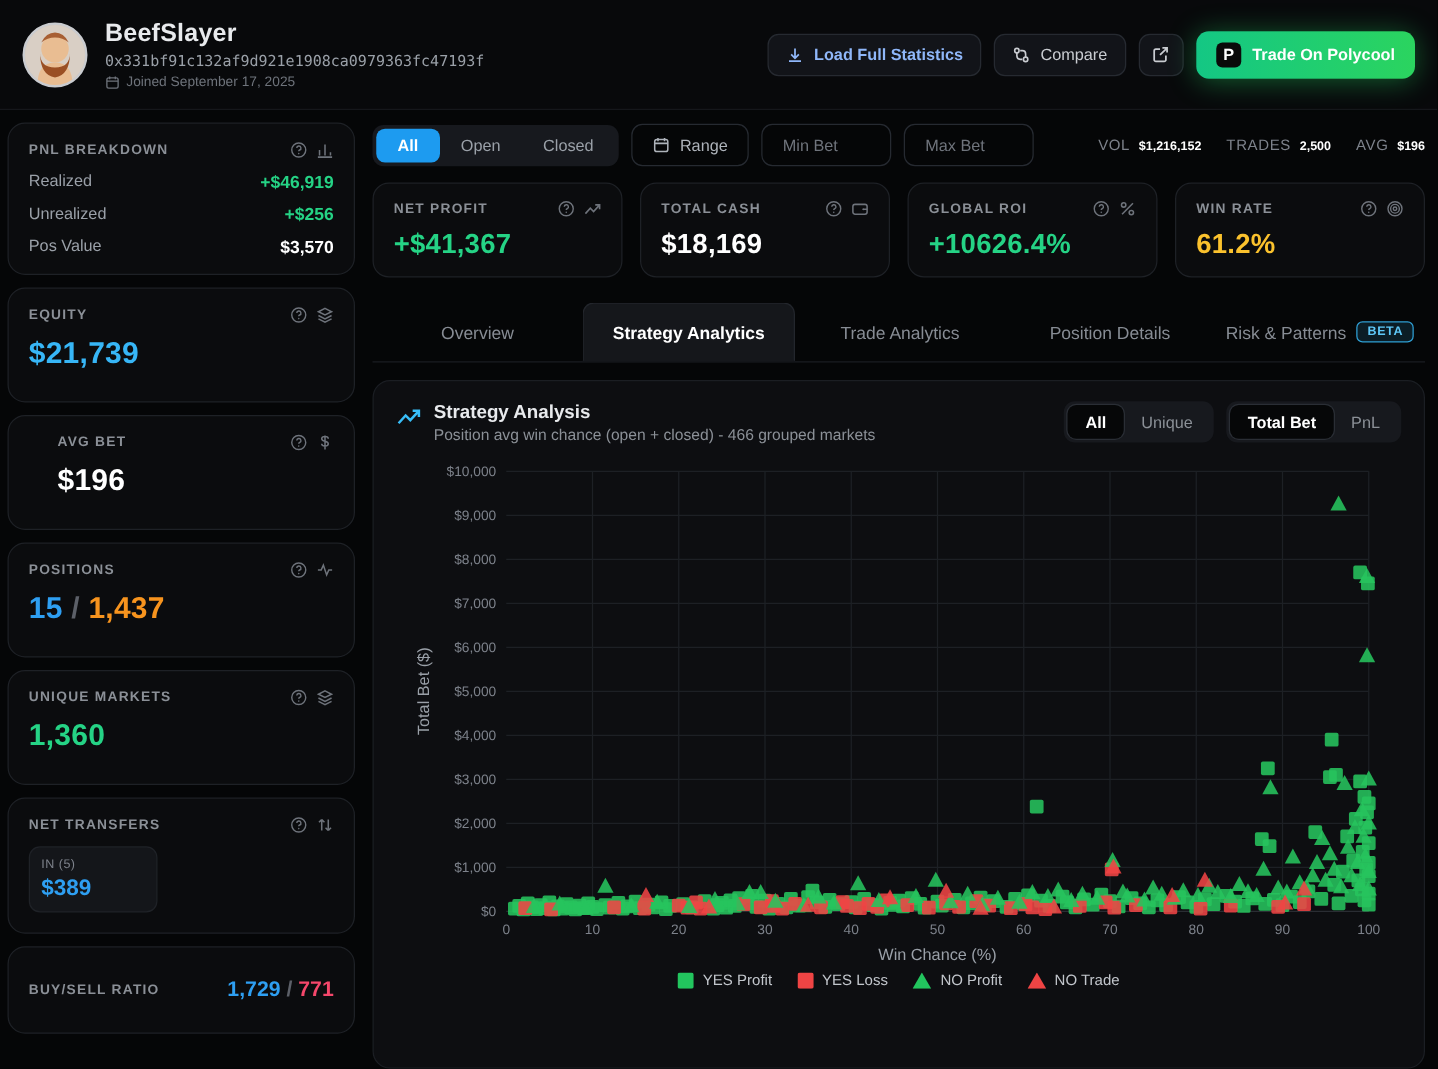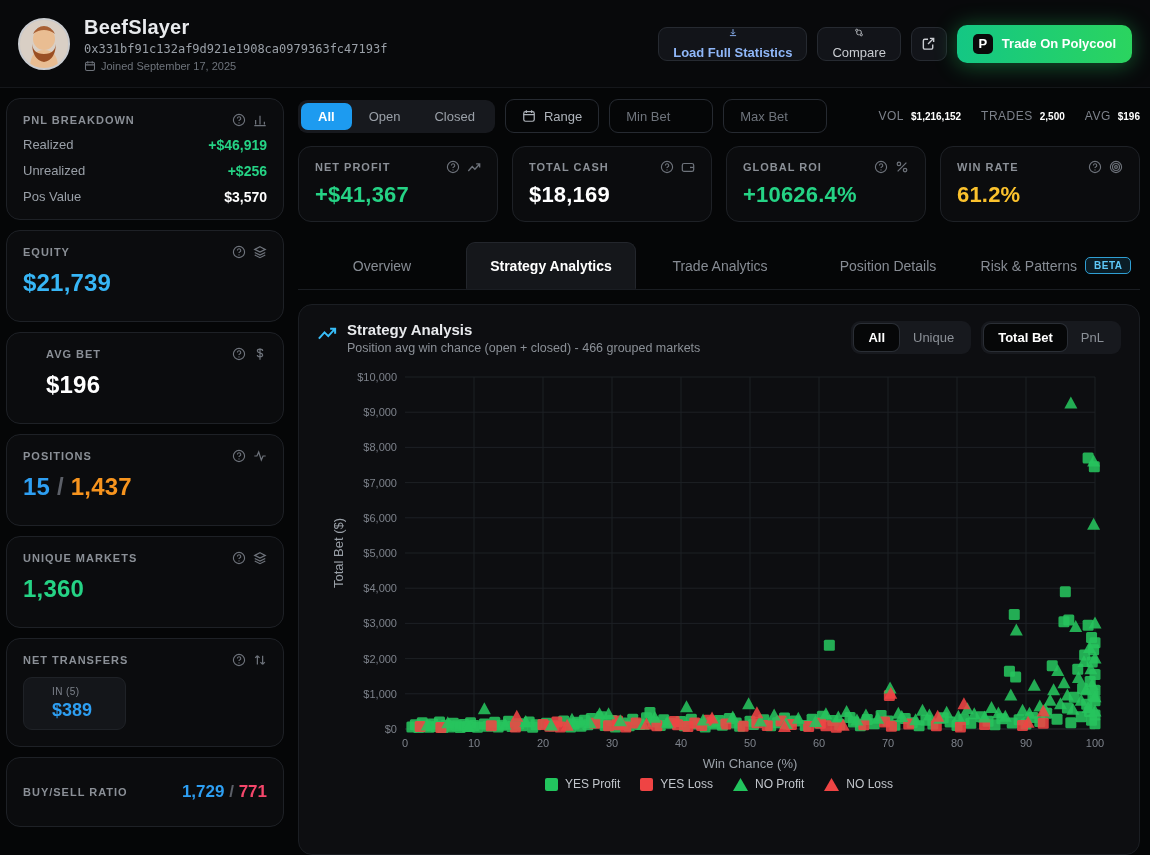--- a/index.html
+++ b/index.html
@@ -20,21 +20,21 @@
     width:52px; height:52px; border-radius:50%; border:2px solid #caccd0;
     overflow:hidden; background:#cfc4ba; flex:none;
   }
   .p-name { font-size:20px; font-weight:800; letter-spacing:.2px; }
   .p-addr { font-family:"DejaVu Sans Mono", monospace; font-size:12px; color:#9aa0a8; margin-top:3px; }
   .p-joined { display:flex; align-items:center; gap:5px; font-size:11px; color:#6e737b; margin-top:4px; }
   .hdr-actions { display:flex; align-items:center; gap:10px; }
   .btn {
     display:flex; align-items:center; gap:8px; height:34px; padding:0 14px;
     background:#121419; border:1px solid #262a31; border-radius:9px;
-    font-size:13px; color:#c9ccd1; cursor:pointer; white-space:nowrap;flex-direction:column;
+    font-size:13px; color:#c9ccd1; cursor:pointer; white-space:nowrap;
   }
   .btn.blue-text { color:#8fb7f9; font-weight:600; }
   .btn.icon-only { width:36px; padding:0; justify-content:center; }
   .btn-trade {
     display:flex; align-items:center; gap:9px; height:38px; padding:0 16px;
     border:none; border-radius:10px; cursor:pointer;
     background:linear-gradient(90deg,#14c784,#2bd45f);
     box-shadow:0 2px 22px rgba(34,197,94,.45);
     color:#fff; font-weight:700; font-size:13px;
   }
@@ -58,21 +58,21 @@
 
   .pnl-row { display:flex; justify-content:space-between; margin-top:10px; font-size:13px; }
   .pnl-label { color:#9aa0a8; }
   .pnl-val { font-weight:700; font-size:14px; }
 
   .green { color:#25d385; } .white { color:#fff; } .cyan { color:#37b6f6; }
   .blue { color:#2e9ff2; } .orange { color:#f7941e; } .pink { color:#f5476b; }
   .yellow { color:#fbc22d; } .slash { color:#5c6068; font-weight:600; }
 
   .transfer-grid { display:flex; gap:8px; margin-top:10px; }
-  .transfer-box { background:#14161a; border:1px solid #1f2227; border-radius:9px; padding:8px 28px; }
+  .transfer-box { background:#14161a; border:1px solid #1f2227; border-radius:9px; padding:8px 9px; }
   .transfer-box.in { width:103px; } .transfer-box.out { flex:1; }
   .transfer-label { font-size:10px; color:#7d828b; letter-spacing:.4px; }
   .transfer-val { font-size:18px; font-weight:800; margin-top:3px; }
 
   .ratio-card { display:flex; align-items:center; justify-content:space-between; padding:24px 16px; }
   .ratio-val { font-size:17px; font-weight:800; }
 
   
   .main { flex:1; display:flex; flex-direction:column; min-width:0; }
   .filter-row { display:flex; align-items:center; gap:10px; height:36px; margin-bottom:12px; }
@@ -812,18 +812,18 @@
         <div class="legend-item">
           <svg width="15" height="13">
               <polygon points="7.5,0 15,13 0,13" fill="#22c55e"></polygon>
             </svg>
           <span>NO Profit</span>
         </div>
         <div class="legend-item">
           <svg width="15" height="13">
               <polygon points="7.5,0 15,13 0,13" fill="#ef4444"></polygon>
             </svg>
-          <span>NO Loss</span>
+          <span>NO Trade</span>
         </div>
       </div>
     </div>
   </div>
 </div>
 
 </body></html>

